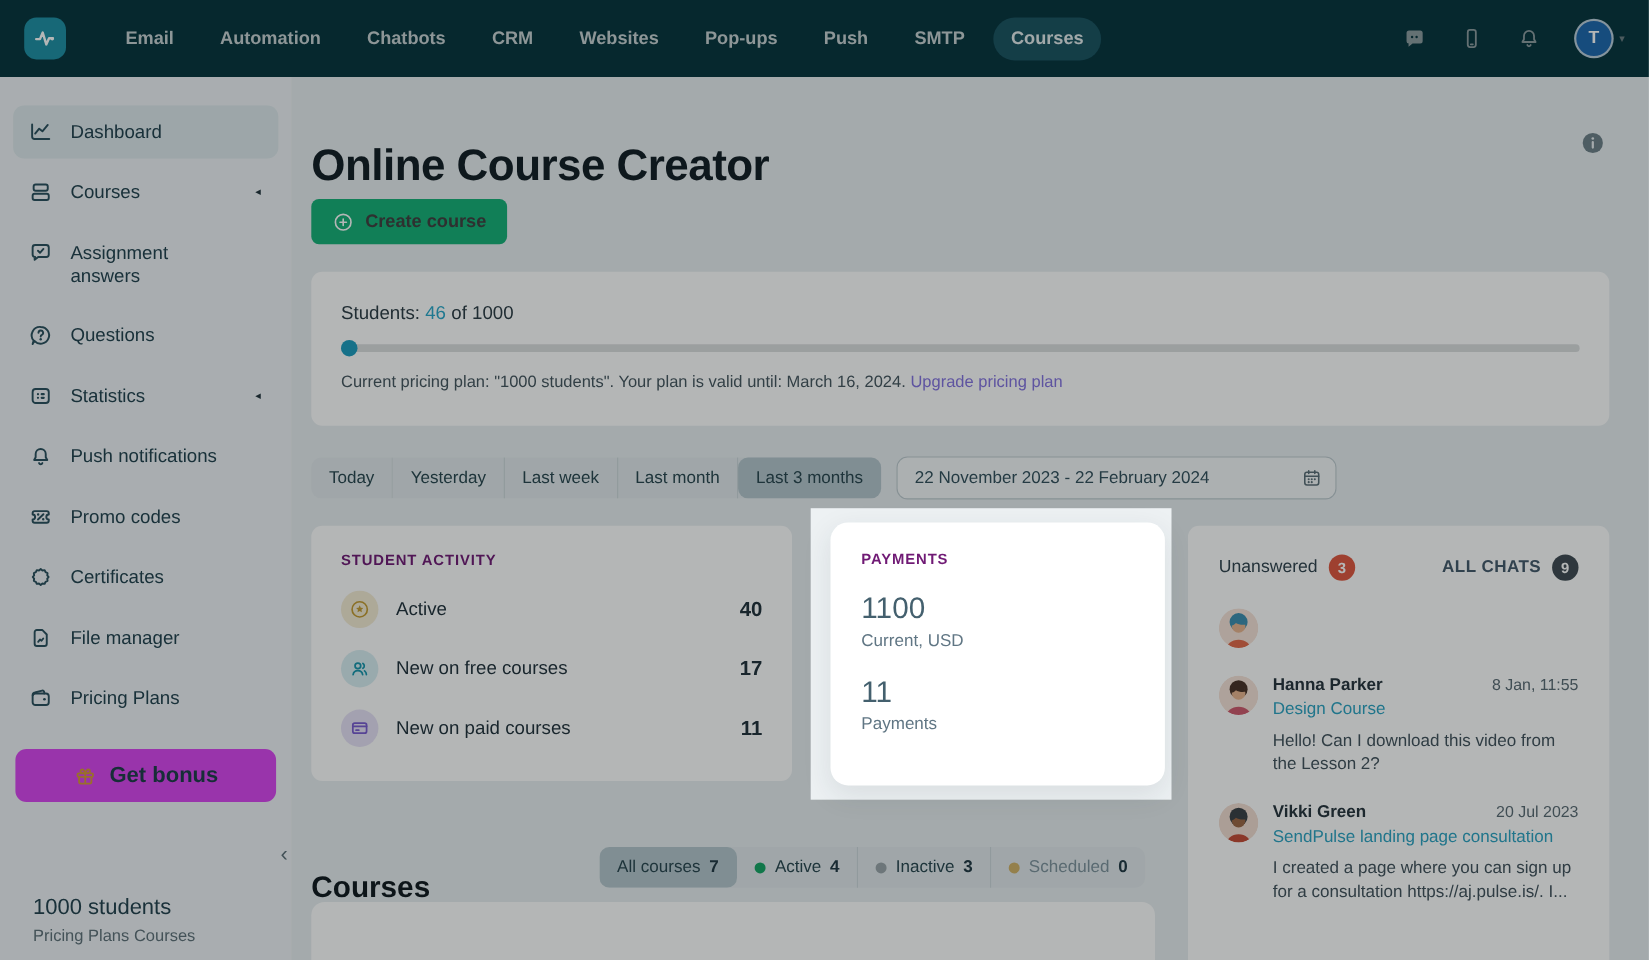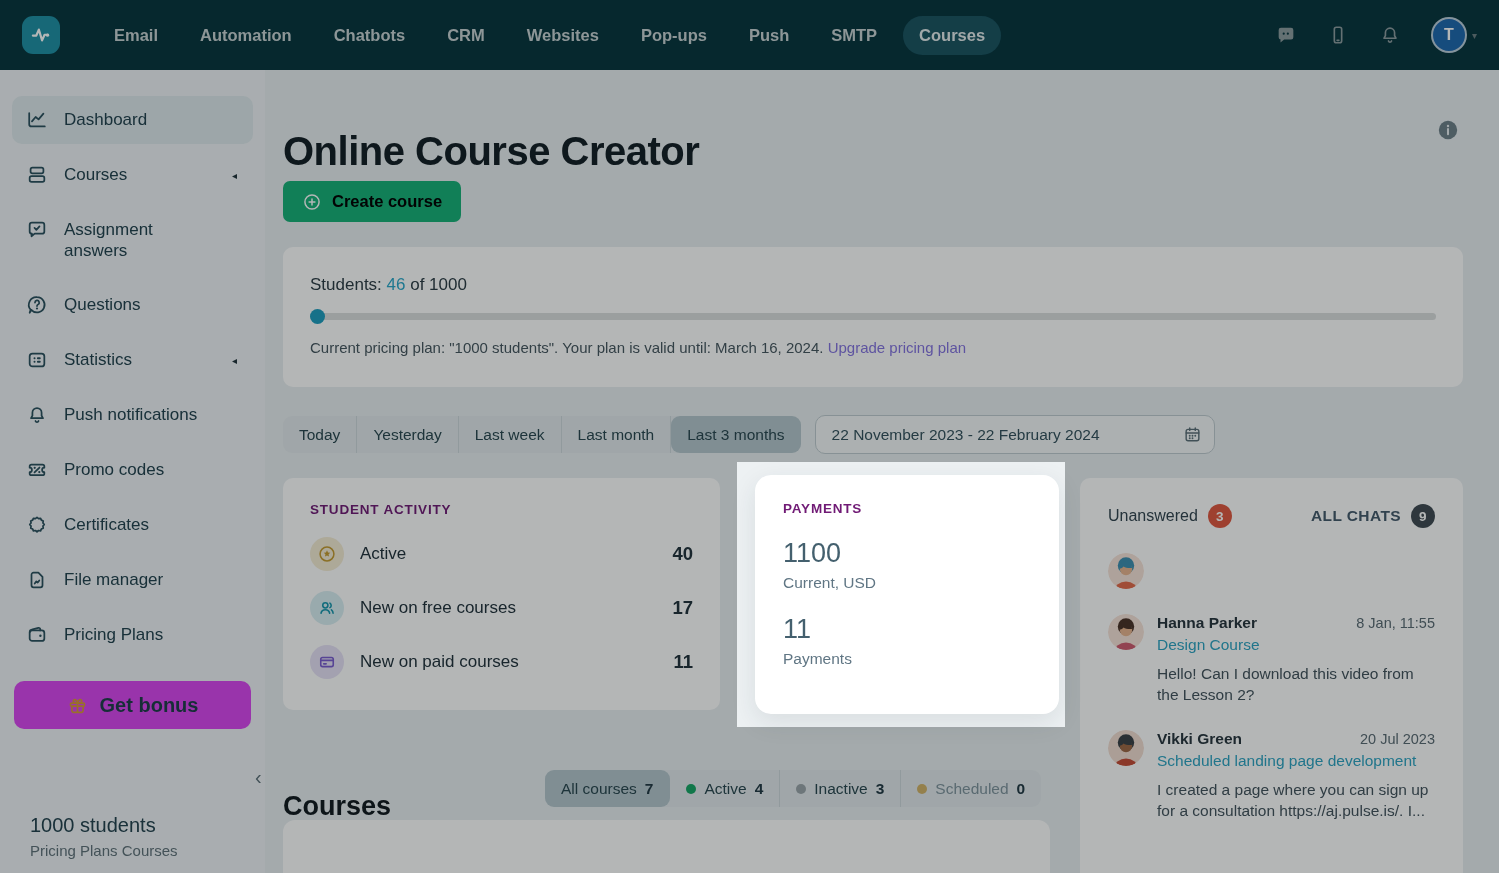--- a/index.html
+++ b/index.html
@@ -29,21 +29,21 @@
   .submenu-arrow.show{display:block;}
   .bonus-btn{margin:22px 2px 0;background:#d946ef;border-radius:10px;height:48px;display:flex;align-items:center;justify-content:center;gap:12px;font-size:20px;font-weight:700;color:#1d3d49;}
   .plan-info{position:absolute;left:30px;bottom:14px;}
   .plan-name{font-size:20px;color:#23414e;margin-bottom:5px;}
   .plan-sub{font-size:15px;color:#5f7079;}
   .sidebar-collapse{position:absolute;left:255px;top:766px;font-size:20px;color:#5c6e77;z-index:6;}
 
   
   .page-title{position:absolute;left:283px;top:102px;font-size:40px;font-weight:700;letter-spacing:-.5px;color:#121d24;}
   .info-btn{position:absolute;left:1437px;top:119px;width:22px;height:22px;color:#6e8089;}
-  .create-btn{position:absolute;left:283px;top:181px;height:41px;padding:0 19px;background:#16b077;border-radius:7px;color:#000000;font-size:16.5px;font-weight:700;display:flex;align-items:center;gap:10px;border:none;}
+  .create-btn{position:absolute;left:283px;top:181px;height:41px;padding:0 19px;background:#16b077;border-radius:7px;color:#404040;font-size:16.5px;font-weight:700;display:flex;align-items:center;gap:10px;border:none;}
 
   
   .plan-card{position:absolute;left:283px;top:247px;width:1180px;height:140px;background:#fff;border-radius:10px;padding:28px 27px;box-sizing:border-box;}
   .students-line{font-size:17px;color:#2c3b44;}
   .students-count{color:#2aa7c9;}
   .progress{margin-top:18px;position:relative;height:7px;background:#dcdedf;border-radius:4px;}
   .progress-dot{position:absolute;left:0;top:-4px;width:15px;height:15px;border-radius:50%;background:#1d9dbf;}
   .plan-line{margin-top:19px;font-size:15px;color:#46565f;}
   .upgrade-link{color:#8573e0;}
 
@@ -464,21 +464,21 @@
               <path d="M17.9 8.6c-3.5 0-5.9 1.6-6.2 4.6-.1 1 .2 2-.2 2.6 2.8-.6 4.1-2.4 4.1-2.4 1.6 1.4 5.6 1.9 8.4 1.5 0-3.9-2.4-6.3-6.1-6.3z" fill="#3a4046"></path>
               <path d="M6.5 38a11.5 9.5 0 0 1 23 0z" fill="#c44b36"></path>
             </g>
           </svg>
         </span>
         <div class="chat-body">
           <div class="chat-top">
             <span class="chat-name">Vikki Green</span>
             <span class="chat-time">20 Jul 2023</span>
           </div>
-          <div class="chat-course clickable">Scheduled landing page development</div>
+          <div class="chat-course clickable">SendPulse landing page consultation</div>
           <div class="chat-msg">I created a page where you can sign up for a consultation https://aj.pulse.is/. I...</div>
         </div>
       </div>
     </div>
 </section>
 
 <h2 class="courses-title">Courses</h2>
 <div class="courses-filters seg">
 
     <div class="seg-btn clickable active">

